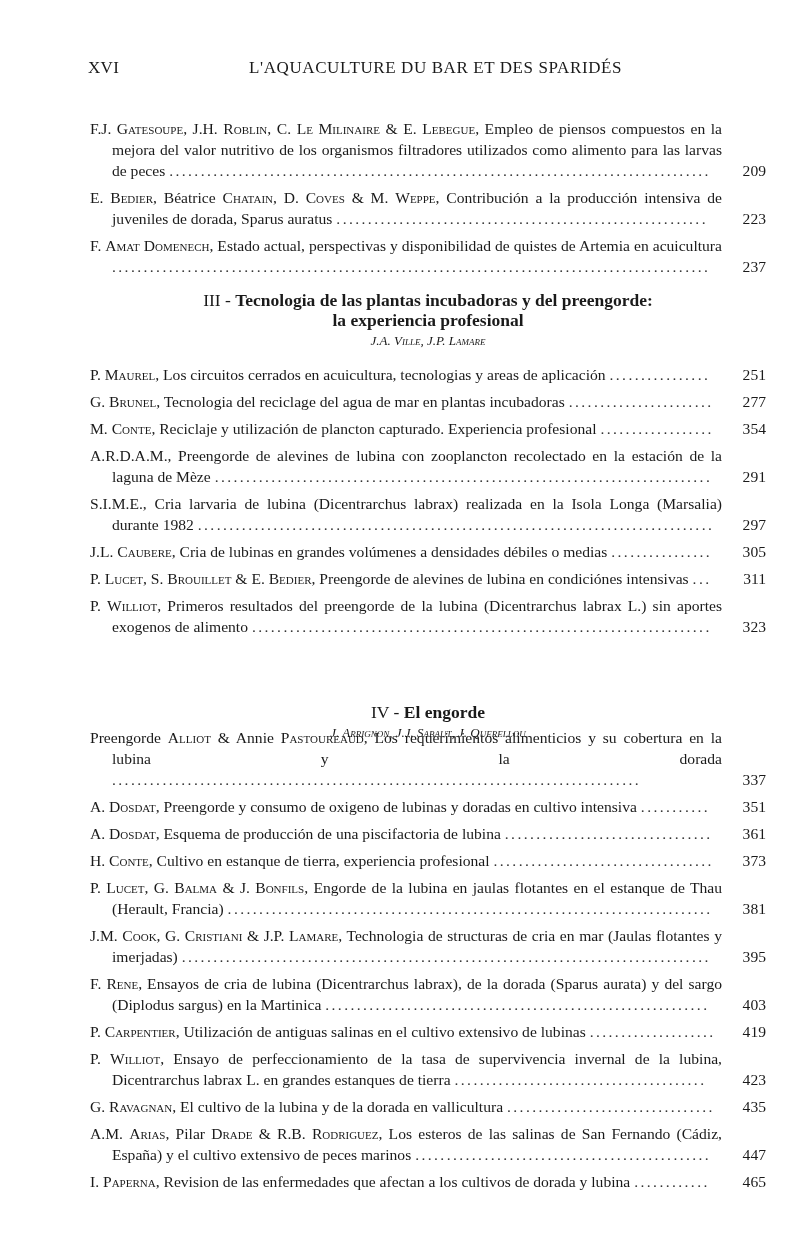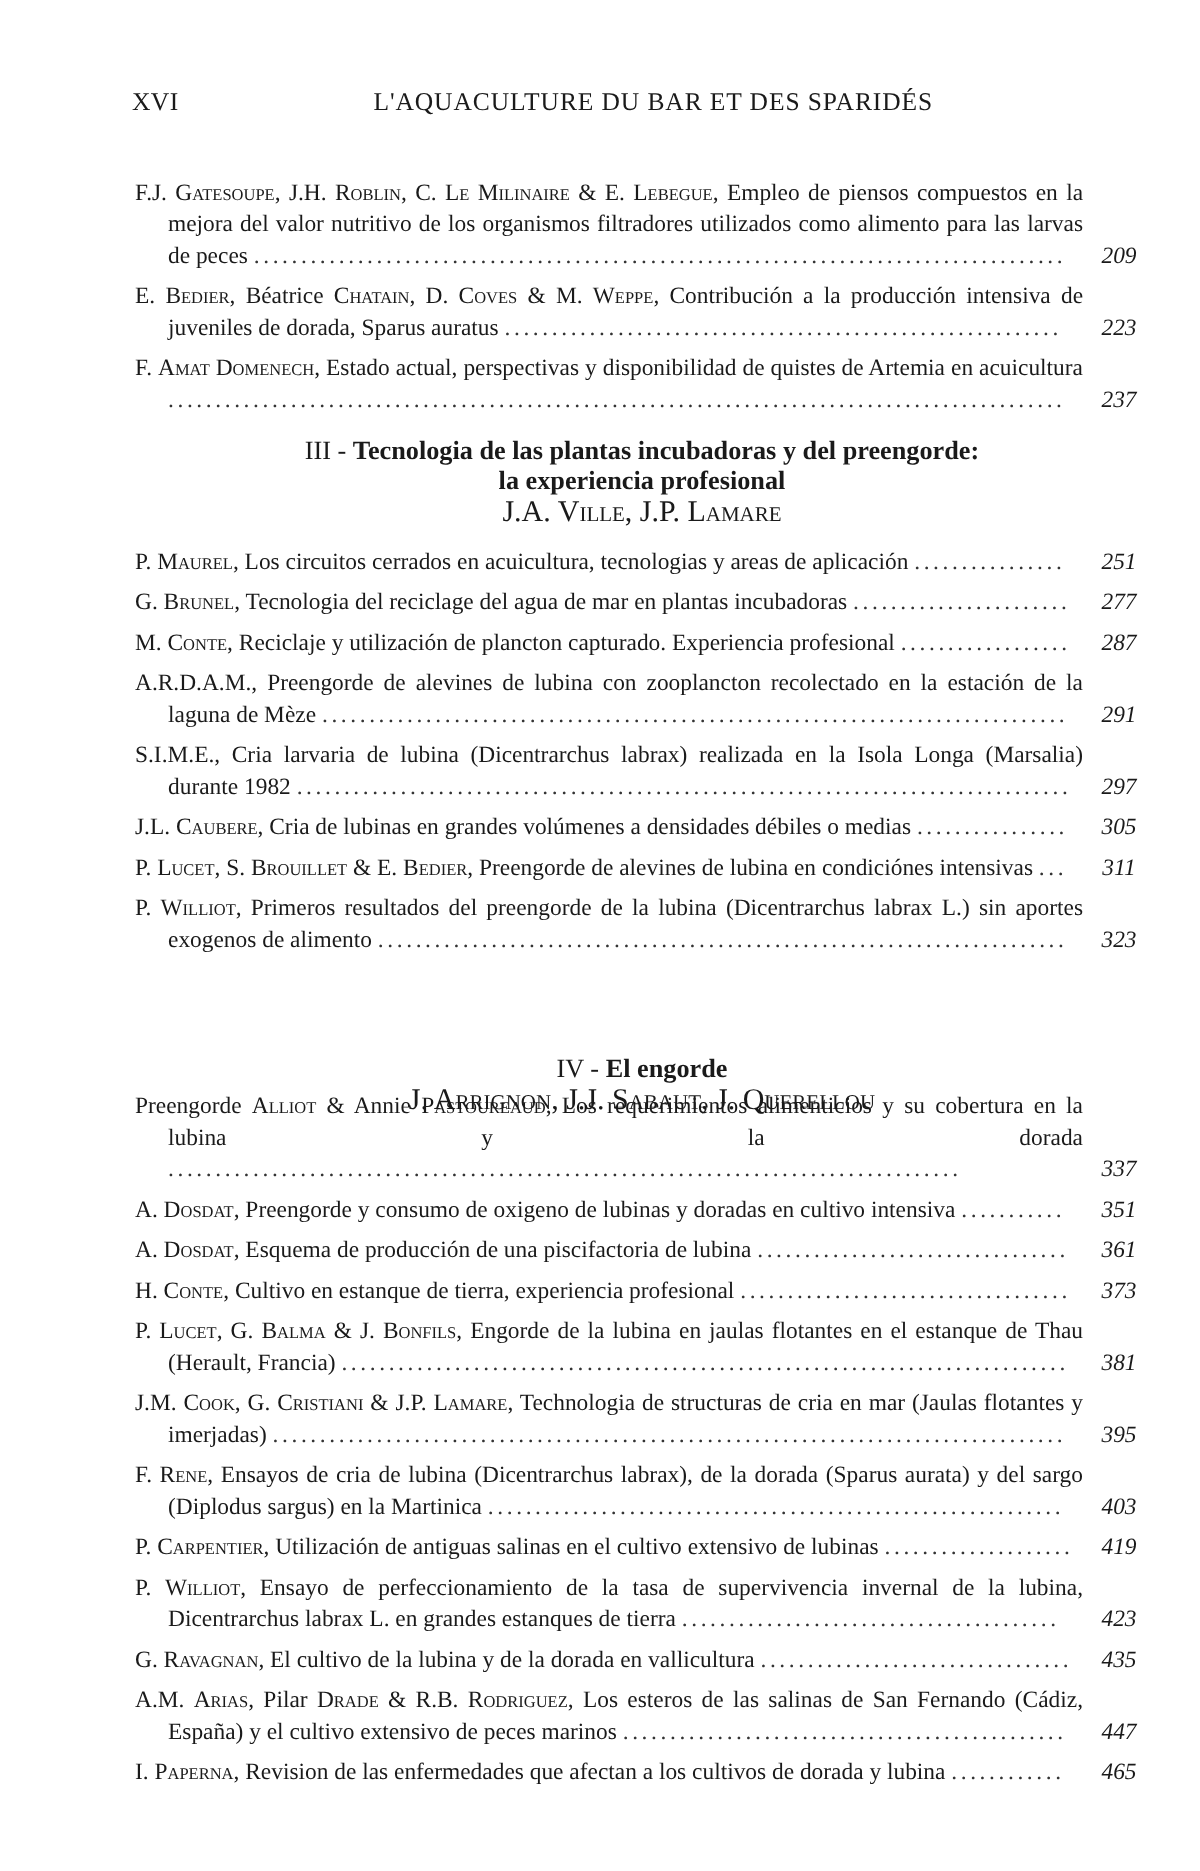--- a/index.html
+++ b/index.html
@@ -18,29 +18,29 @@
   .toc { position: absolute; left: 90px; width: 676px; }
   .entry { position: relative; font-size: 15.6px; line-height: 21px; margin-bottom: 6px; }
   .entry .body {
     text-indent: -22px; padding-left: 22px; padding-right: 44px;
     text-align: justify; text-align-last: left;
   }
   .entry .dots {
     letter-spacing: 2.4px; color: #333; white-space: nowrap;
   }
   .entry .page {
-    position: absolute; right: 0; bottom: 0; width: 40px; text-align: center; font-style: italic;
+    position: absolute; right: 0; bottom: 0; width: 40px; text-align: right;
   }
   .sc { font-variant: small-caps; }
   .it { }
 
   .section-head { position: absolute; left: 90px; width: 676px; text-align: center; }
   .section-head .st { font-weight: bold; font-size: 17.5px; line-height: 20px; }
   .section-head .st .num { font-weight: normal; }
-  .section-head .ed { font-size: 20px; line-height: 20px; font-variant: small-caps; margin-top: 1px; }
+  .section-head .ed { font-size: 13px; line-height: 20px; font-variant: small-caps; margin-top: 1px; font-style: italic; }
 </style>
 </head>
 <body>
 
 <div class="running-head">
   <span class="folio">XVI</span>
   <span class="title">L'AQUACULTURE DU BAR ET DES SPARIDÉS</span>
 </div>
 
 <div class="toc" id="group-pre" style="top:118px;">
@@ -69,21 +69,21 @@
     <div class="entry">
       <div class="body"><span>P. </span><span class="sc">Maurel</span><span>, Los circuitos cerrados en acuicultura, tecnologias y areas de aplicación</span> <span class="dots">................</span></div>
       <span class="page">251</span>
     </div>
     <div class="entry">
       <div class="body"><span>G. </span><span class="sc">Brunel</span><span>, Tecnologia del reciclage del agua de mar en plantas incubadoras</span> <span class="dots">.......................</span></div>
       <span class="page">277</span>
     </div>
     <div class="entry">
       <div class="body"><span>M. </span><span class="sc">Conte</span><span>, Reciclaje y utilización de plancton capturado. Experiencia profesional</span> <span class="dots">..................</span></div>
-      <span class="page">287</span>
+      <span class="page">354</span>
     </div>
     <div class="entry">
       <div class="body"><span>A.R.D.A.M., Preengorde de alevines de lubina con zooplancton recolectado en la estación de la laguna de Mèze</span> <span class="dots">...............................................................................</span></div>
       <span class="page">291</span>
     </div>
     <div class="entry">
       <div class="body"><span>S.I.M.E., Cria larvaria de lubina </span><span class="it">(Dicentrarchus labrax)</span><span> realizada en la Isola Longa (Marsalia) durante 1982</span> <span class="dots">..................................................................................</span></div>
       <span class="page">297</span>
     </div>
     <div class="entry">

